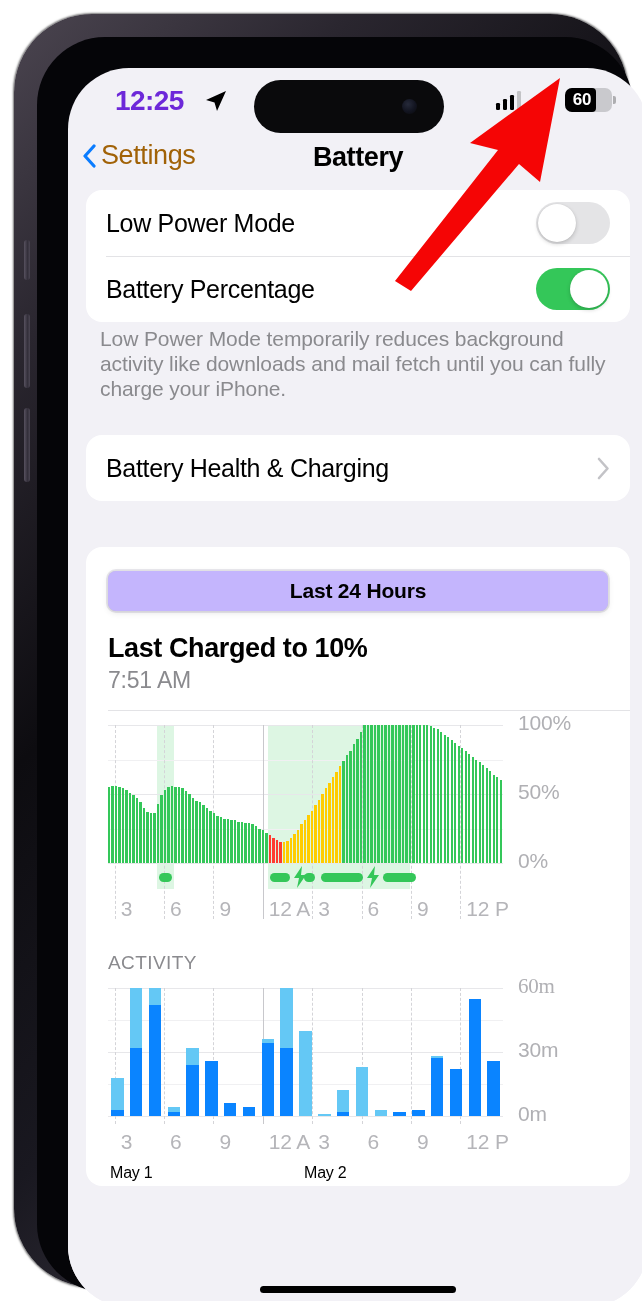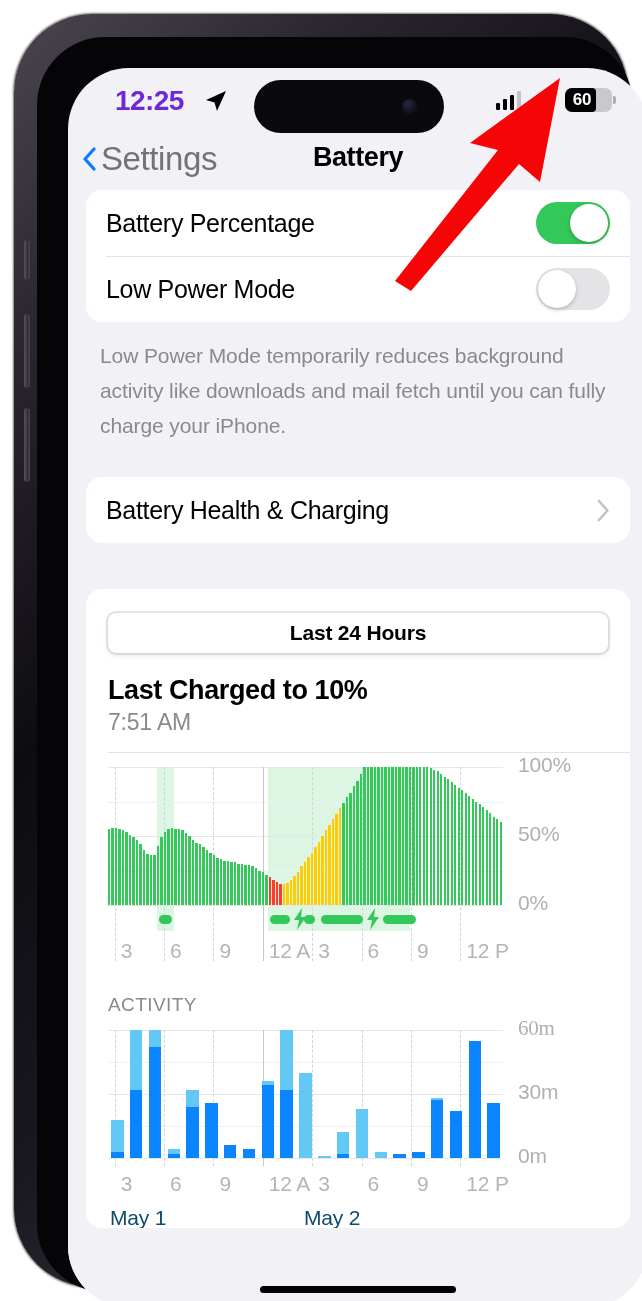--- a/index.html
+++ b/index.html
@@ -116,21 +116,21 @@
     position: absolute; left: 0; top: 64px;
     width: 580px; height: 58px;
   }
   #back-button {
     position: absolute; left: 14px; top: 8px;
     display: flex; align-items: center; gap: 5px;
     cursor: pointer;
   }
   #back-chevron { width: 14px; height: 24px; }
   #back-label {
-    font-size: 33px; color: #737373; letter-spacing: -0.4px; text-align: right;
+    font-size: 27px; color: #a16207; letter-spacing: -0.4px; text-align: right;
   }
   #nav-title {
     position: absolute; left: 0; top: 10px; width: 580px;
     text-align: center;
     font-size: 27px; font-weight: 700; color: #000;
     letter-spacing: -0.4px;
   }
 
   
   #content {
@@ -172,22 +172,22 @@
   .toggle .knob {
     position: absolute; top: 2px;
     width: 38px; height: 38px; border-radius: 50%;
     background: #fff;
     box-shadow: 0 2px 4px rgba(0,0,0,0.18), 0 0 1px rgba(0,0,0,0.12);
   }
   .toggle.on  .knob { left: 34px; }
   .toggle.off .knob { left: 2px; }
 
   #footer-note {
-    margin: 16px 32px 0 32px;
-    font-size: 21px; line-height: 35px;
+    margin: 4px 32px 0 32px;
+    font-size: 21px; line-height: 25px;
     color: #8a8a8e; letter-spacing: -0.1px;
   }
 
   #health-card { margin-top: 34px; }
   #chevron-right { width: 13px; height: 23px; flex: 0 0 auto; }
 
   
   #usage-card {
     margin: 46px 18px 0 18px;
     background: #fff; border-radius: 16px;
@@ -204,21 +204,21 @@
     display: flex; padding: 2px;
     position: relative;
   }
   .segment {
     flex: 1; display: flex; align-items: center; justify-content: center;
     font-size: 21px; font-weight: 600; color: #000;
     border-radius: 8px; letter-spacing: -0.2px;
     cursor: pointer;
   }
   .segment.active {
-    background: #ffffff;
+    background: #c4b5fd;
     box-shadow: 0 2px 6px rgba(0,0,0,0.10), 0 0 1px rgba(0,0,0,0.14);
   }
 
   #last-charged-title {
     margin: 20px 0 0 22px;
     font-size: 27px; font-weight: 600; color: #000; letter-spacing: -0.4px;
   }
   #last-charged-time {
     margin: 3px 0 0 22px;
     font-size: 23px; color: #8a8a8e; letter-spacing: -0.2px;
@@ -252,21 +252,21 @@
   .ylabel {
     position: absolute; left: 410px;
     font-size: 21px; color: #b0b0b4; letter-spacing: -0.2px;
   }
   .xlabel {
     position: absolute;
     font-size: 21px; color: #b5b5b9; letter-spacing: -0.2px;
   }
   .daylabel {
     position: absolute;
-    font-size: 21px; color: #0c4a6e; letter-spacing: -0.2px;
+    font-size: 16px; color: #000000; letter-spacing: -0.2px;
   }
 
   .bar { position: absolute; bottom: 0; }
   .chg-band {
     position: absolute; top: 0;
     background: rgba(52,199,89,0.17);
   }
 
   
   .chg-seg {
@@ -338,28 +338,28 @@
           </svg>
           <span id="back-label">Settings</span>
         </div>
         <div id="nav-title">Battery</div>
       </div>
 
       <div id="content">
 
         <div class="card">
           <div class="row">
-            <span class="row-label">Battery Percentage</span>
-            <div class="toggle on">
+            <span class="row-label">Low Power Mode</span>
+            <div class="toggle off">
                 <div class="knob"></div>
               </div>
           </div>
           <div class="row">
-            <span class="row-label">Low Power Mode</span>
-            <div class="toggle off">
+            <span class="row-label">Battery Percentage</span>
+            <div class="toggle on">
                 <div class="knob"></div>
               </div>
           </div>
         </div>
 
         <div id="footer-note">Low Power Mode temporarily reduces background activity like downloads and mail fetch until you can fully charge your iPhone.</div>
 
         <div class="card" id="health-card">
           <div class="row">
             <span class="row-label">Battery Health &amp; Charging</span>

